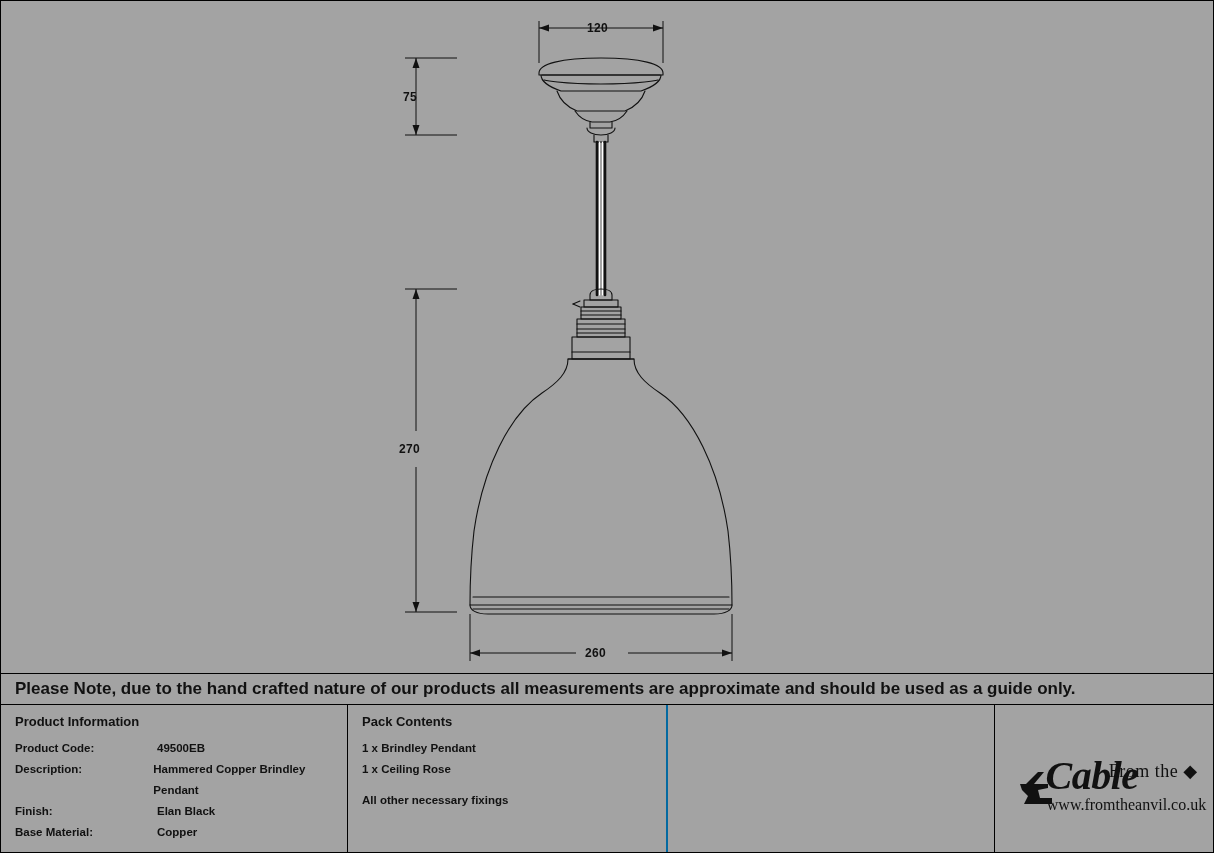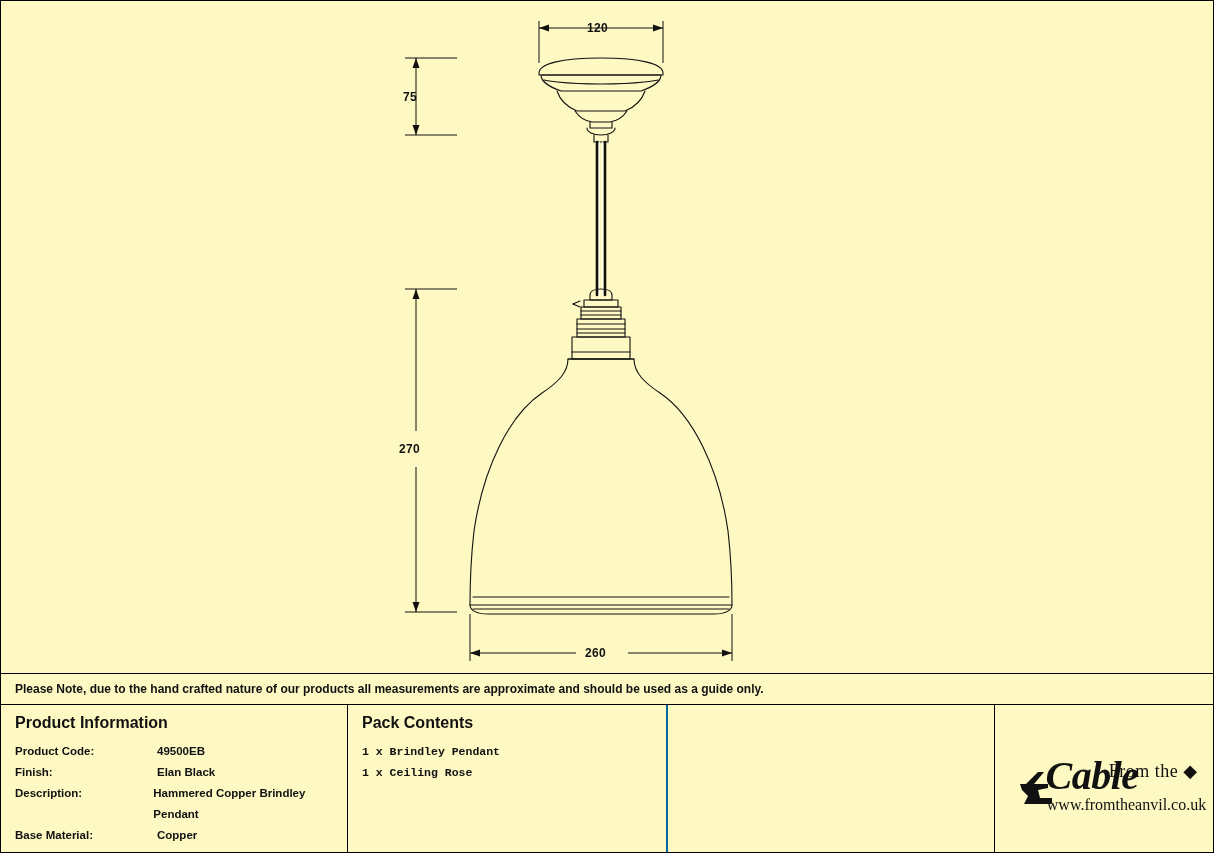--- a/index.html
+++ b/index.html
@@ -6,21 +6,21 @@
   html, body {
     margin: 0;
     padding: 0;
     background: #ffffff;
     font-family: "Liberation Sans", sans-serif;
   }
   #sheet {
     position: relative;
     width: 1214px;
     height: 853px;
-    background: #fef9c3;
+    background: #a3a3a3;
     border: 1px solid #000000;
     overflow: hidden;
   }
 
   
   #drawing {
     position: absolute;
     left: 0; top: 0;
     width: 1214px;
     height: 672px;
@@ -43,21 +43,21 @@
     top: 672px;
     width: 1214px;
     height: 32px;
     border-top: 1px solid #000;
     border-bottom: 1px solid #000;
     display: flex;
     align-items: center;
   }
   #note-text {
     padding-left: 14px;
-    font-size: 12px;
+    font-size: 17px;
     font-weight: bold;
     color: #111;
   }
 
   
   #info {
     position: absolute;
     left: 0;
     top: 704px;
     width: 1214px;
@@ -68,42 +68,41 @@
     height: 100%;
     position: relative;
     padding: 9px 0 0 14px;
   }
   #panel-product { width: 347px; border-right: 1px solid #000; }
   #panel-pack    { width: 320px; border-right: 2px solid #0369a1; }
   #panel-blank   { width: 327px; border-right: 1px solid #000; }
   #panel-logo    { width: 219px; display: flex; align-items: center; justify-content: center; }
 
   .panel-title {
-    font-size: 16px;
+    font-size: 13px;
     font-weight: bold;
     color: #111;
     margin-bottom: 9px;
   }
   .spec-row {
     display: flex;
     font-size: 11.5px;
     font-weight: bold;
     color: #111;
     line-height: 21px;
     gap: 36px;
   }
   .spec-label { width: 106px; }
   .spec-value { }
 
   .pack-line {
     font-size: 11.5px;
     font-weight: bold;
     color: #111;
     line-height: 21px;
-    font-family: Liberation Mono, monospace;
   }
   .pack-gap { height: 10px; }
 
   
   #logo-wrap {
     width: 200px;
     text-align: center;
     position: relative;
   }
   .logo-fromthe {
@@ -241,38 +240,39 @@
   <div id="info">
 
     <div class="panel" id="panel-product">
       <div class="panel-title">Product Information</div>
 
       <div class="spec-row">
         <div class="spec-label">Product Code:</div>
         <div class="spec-value">49500EB</div>
       </div>
       <div class="spec-row">
+        <div class="spec-label">Description:</div>
+        <div class="spec-value">Hammered Copper Brindley Pendant</div>
+      </div>
+      <div class="spec-row">
         <div class="spec-label">Finish:</div>
         <div class="spec-value">Elan Black</div>
-      </div>
-      <div class="spec-row">
-        <div class="spec-label">Description:</div>
-        <div class="spec-value">Hammered Copper Brindley Pendant</div>
       </div>
       <div class="spec-row">
         <div class="spec-label">Base Material:</div>
         <div class="spec-value">Copper</div>
       </div>
     </div>
 
     <div class="panel" id="panel-pack">
       <div class="panel-title">Pack Contents</div>
       <div class="pack-line">1 x Brindley Pendant</div>
       <div class="pack-line">1 x Ceiling Rose</div>
       <div class="pack-gap"></div>
+      <div class="pack-line">All other necessary fixings</div>
     </div>
 
     <div class="panel" id="panel-blank"></div>
 
     <div class="panel" id="panel-logo">
       <div id="logo-wrap">
 
         <svg id="logo-mark" width="46" height="44" viewBox="0 0 46 44">
           <path d="M2 16 L30 16 L30 20 L20 22 L22 30 L34 30 L34 36 L6 36 L10 28 L4 22 Z" fill="#111"></path>
           <path d="M8 16 L20 4 L26 4 L16 16 Z" fill="#111"></path>

